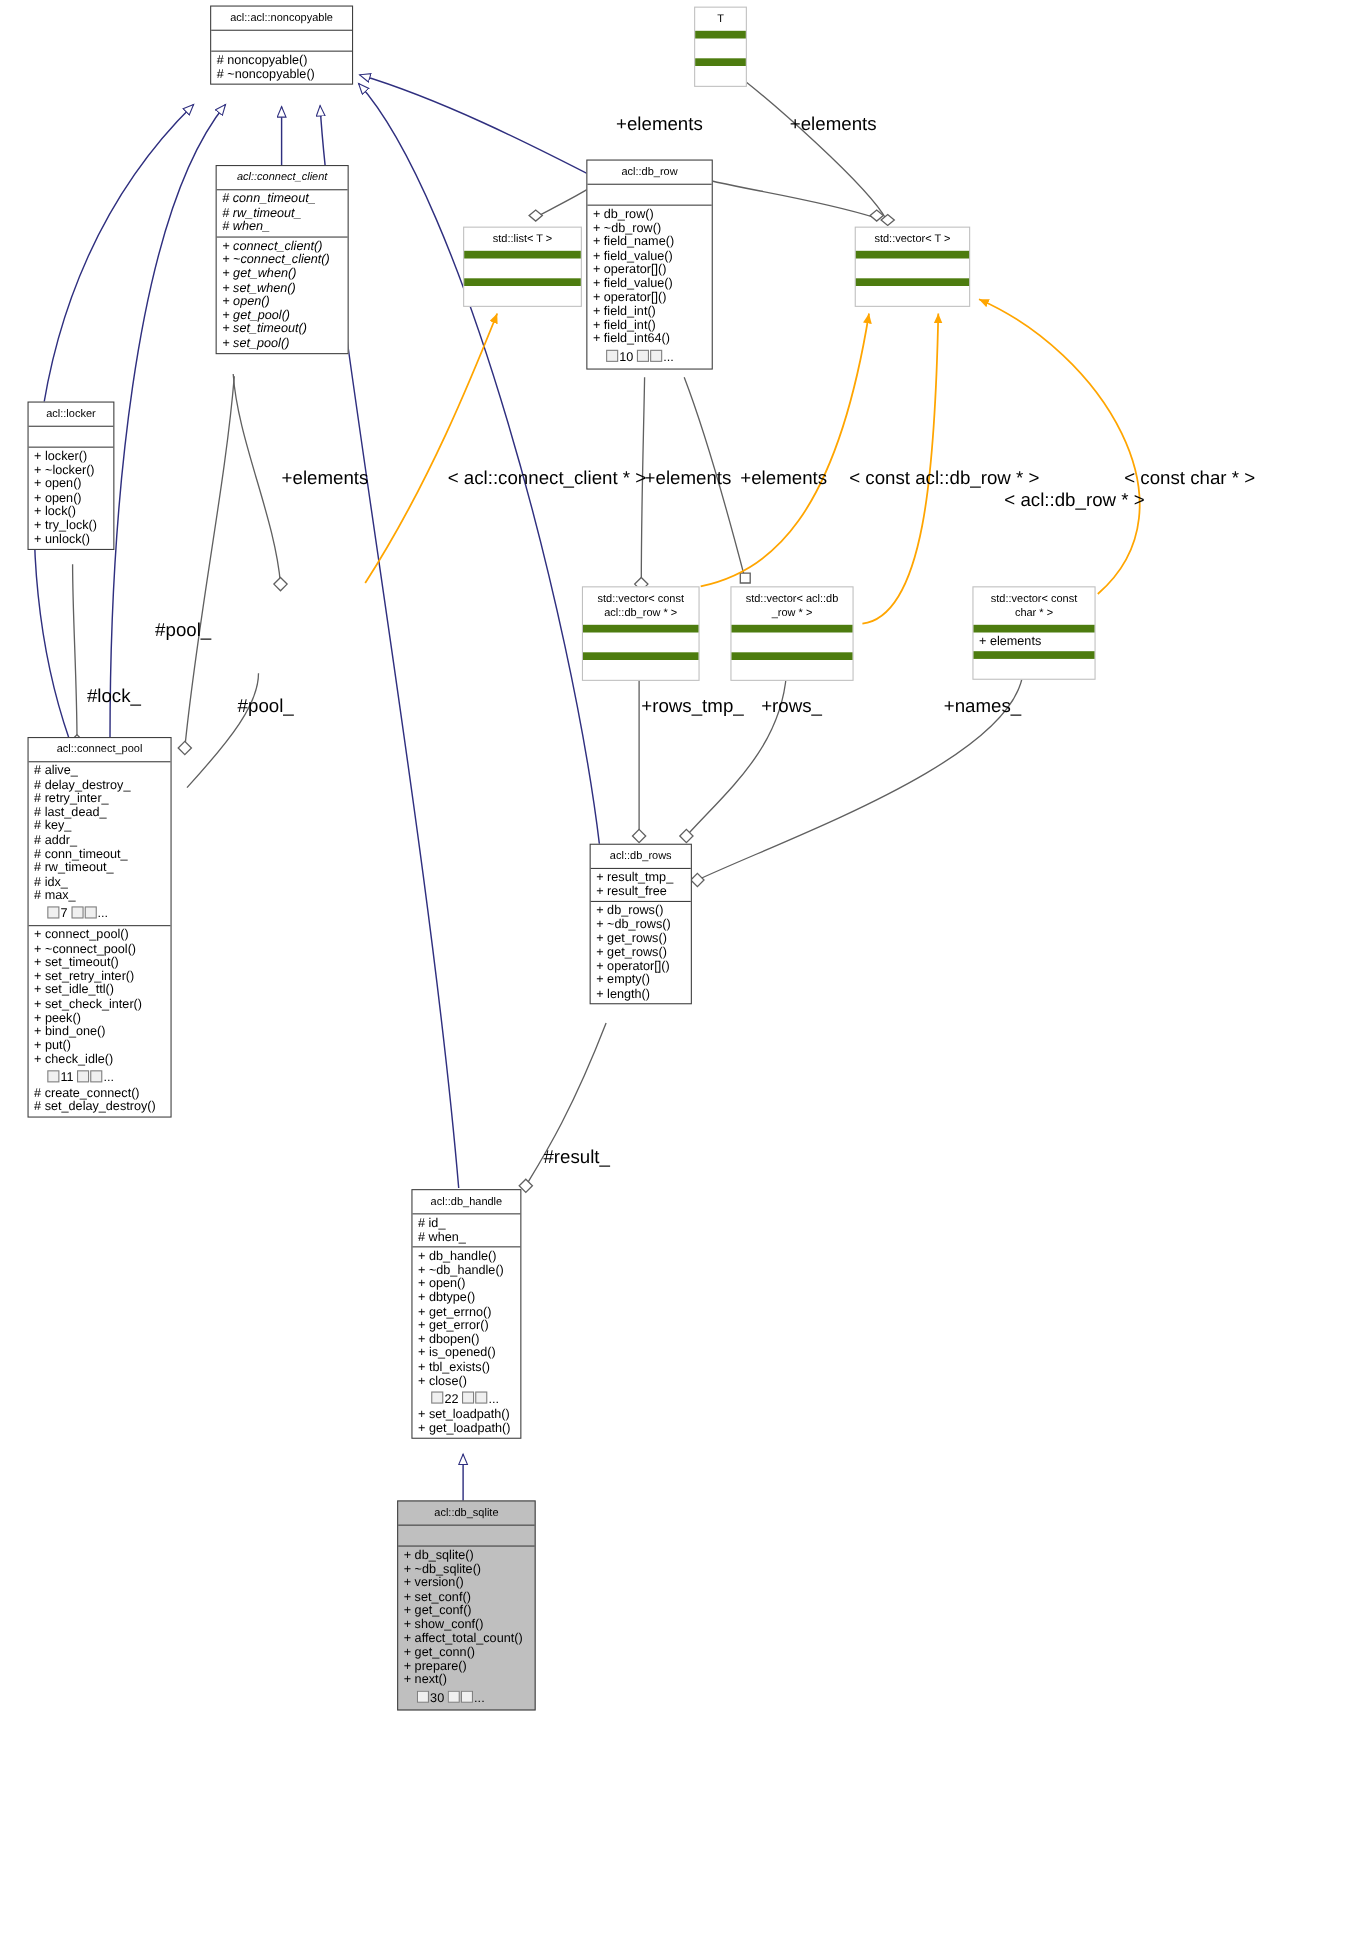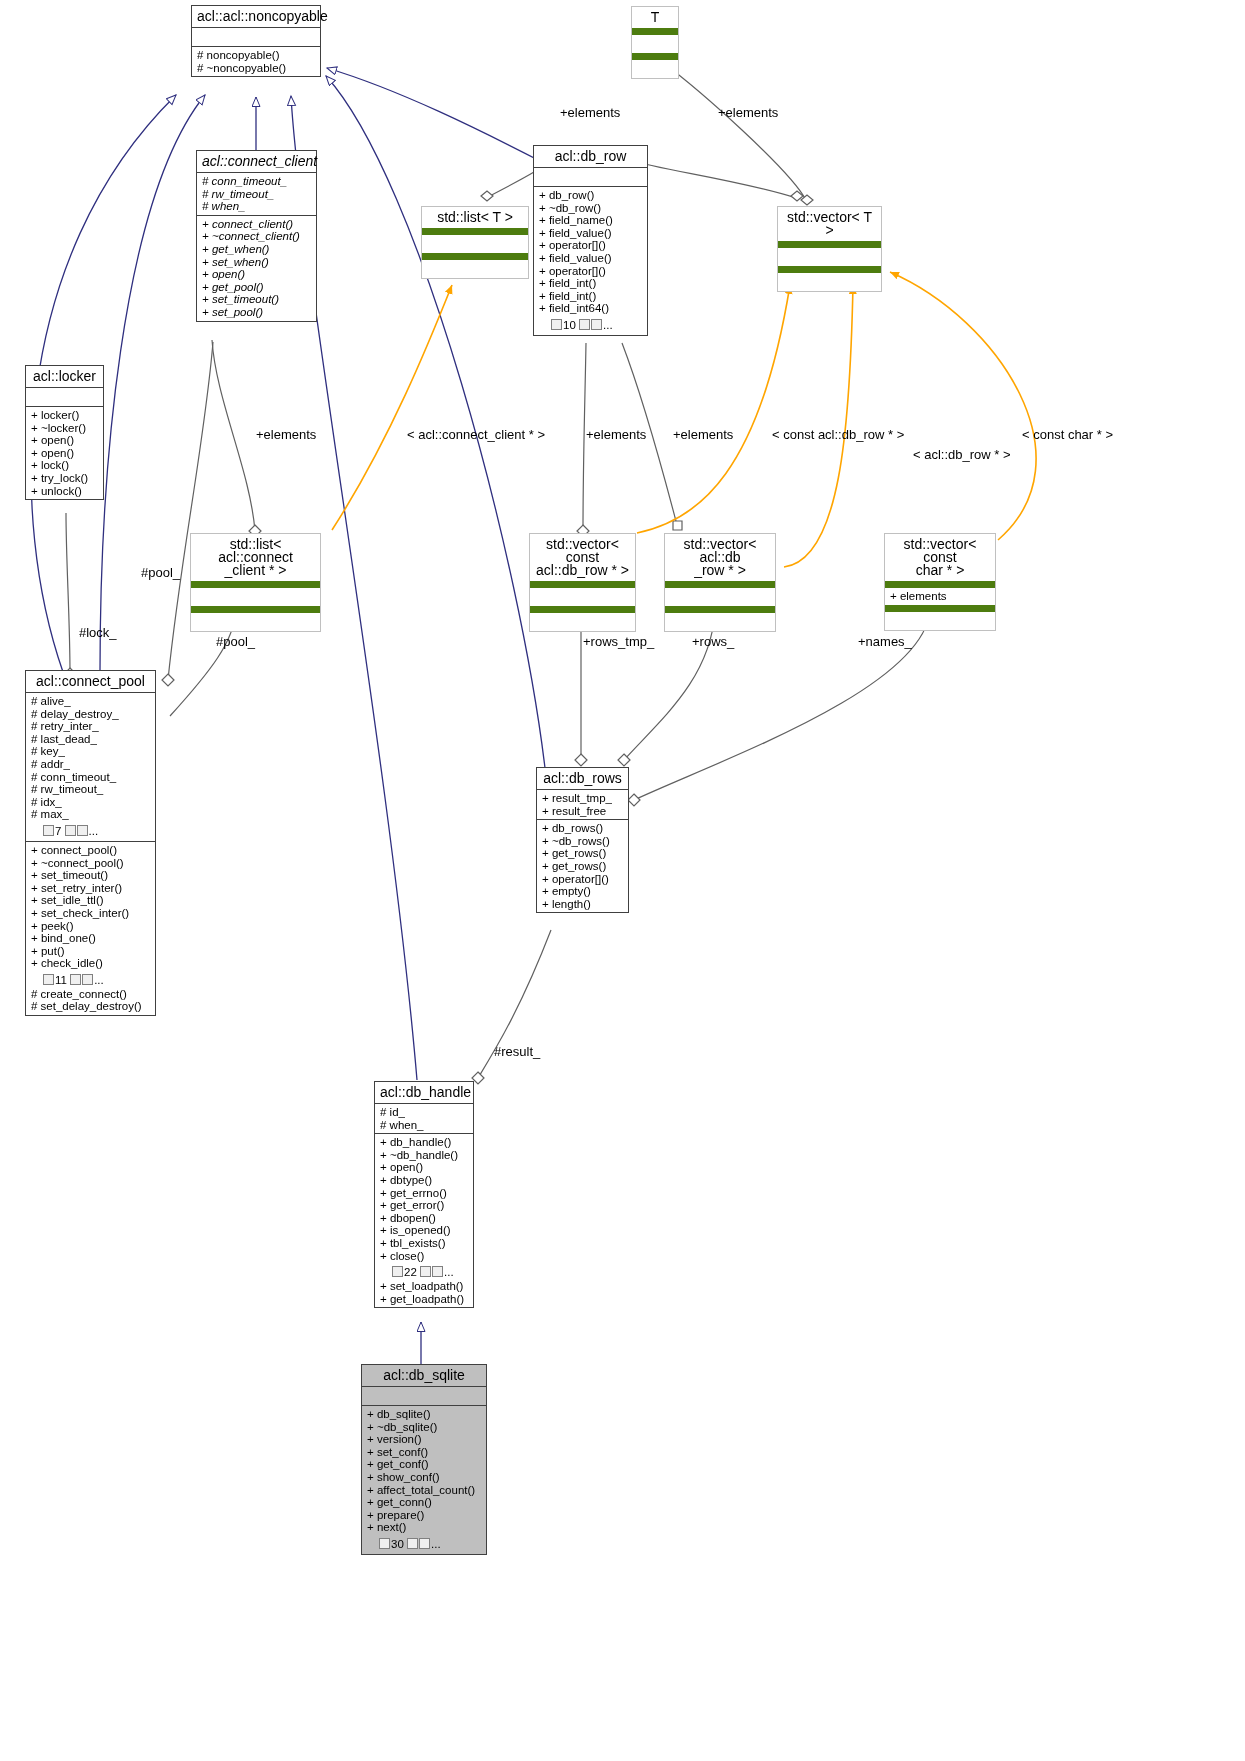--- a/index.html
+++ b/index.html
@@ -11,29 +11,29 @@
   
   .node.solid{border:1px solid #404040;}
   .node.solid > .sec{border-top:1px solid #404040;}
   
   .node.tmpl{border:1px solid #c0c0c0;}
   .node.tmpl > .sec{border-top:7px solid #4d7c0f;}
   
   .node.cur{background:#bfbfbf;}
 
   .node .title{
-    text-align:center;font-size:14px;color:#000;
+    text-align:center;font-size:10px;color:#000;
     padding:4px 5px 4px 5px;line-height:13px;white-space:pre-line;
   }
   .node .sec{padding:2px 4px 2px 5px;min-height:11px;}
   .node .sec .m{font-size:11.5px;line-height:12.6px;color:#000;white-space:pre;}
   .node .sec.empty{height:18px;padding:0;}
 
   .edgelabel{
-    position:absolute;font-size:13px;color:#000;white-space:nowrap;
+    position:absolute;font-size:17px;color:#000;white-space:nowrap;
     background:transparent;line-height:13px;
   }
   
   .more{display:inline-block;font-size:11.5px;line-height:12.6px;margin-left:12px;}
   .sq{display:inline-block;width:9px;height:9px;border:1px solid #808080;
       background:#f0f0f0;vertical-align:-1px;margin-right:1px;}
 </style>
 </head>
 <body>
 
@@ -181,26 +181,20 @@
       <div class="m">+ locker()</div>
       <div class="m">+ ~locker()</div>
       <div class="m">+ open()</div>
       <div class="m">+ open()</div>
       <div class="m">+ lock()</div>
       <div class="m">+ try_lock()</div>
       <div class="m">+ unlock()</div>
     </div>
   </div>
 
-  <div class="node tmpl" style="left:190px;top:533px;width:131px;">
-    <div class="title">std::list&lt; acl::connect
-_client * &gt;</div>
-    <div class="sec empty"></div>
-    <div class="sec empty"></div>
-  </div>
 
   <div class="node tmpl" style="left:529px;top:533px;width:107px;">
     <div class="title">std::vector&lt; const
 acl::db_row * &gt;</div>
     <div class="sec empty"></div>
     <div class="sec empty"></div>
   </div>
 
   <div class="node tmpl" style="left:664px;top:533px;width:112px;">
     <div class="title">std::vector&lt; acl::db

